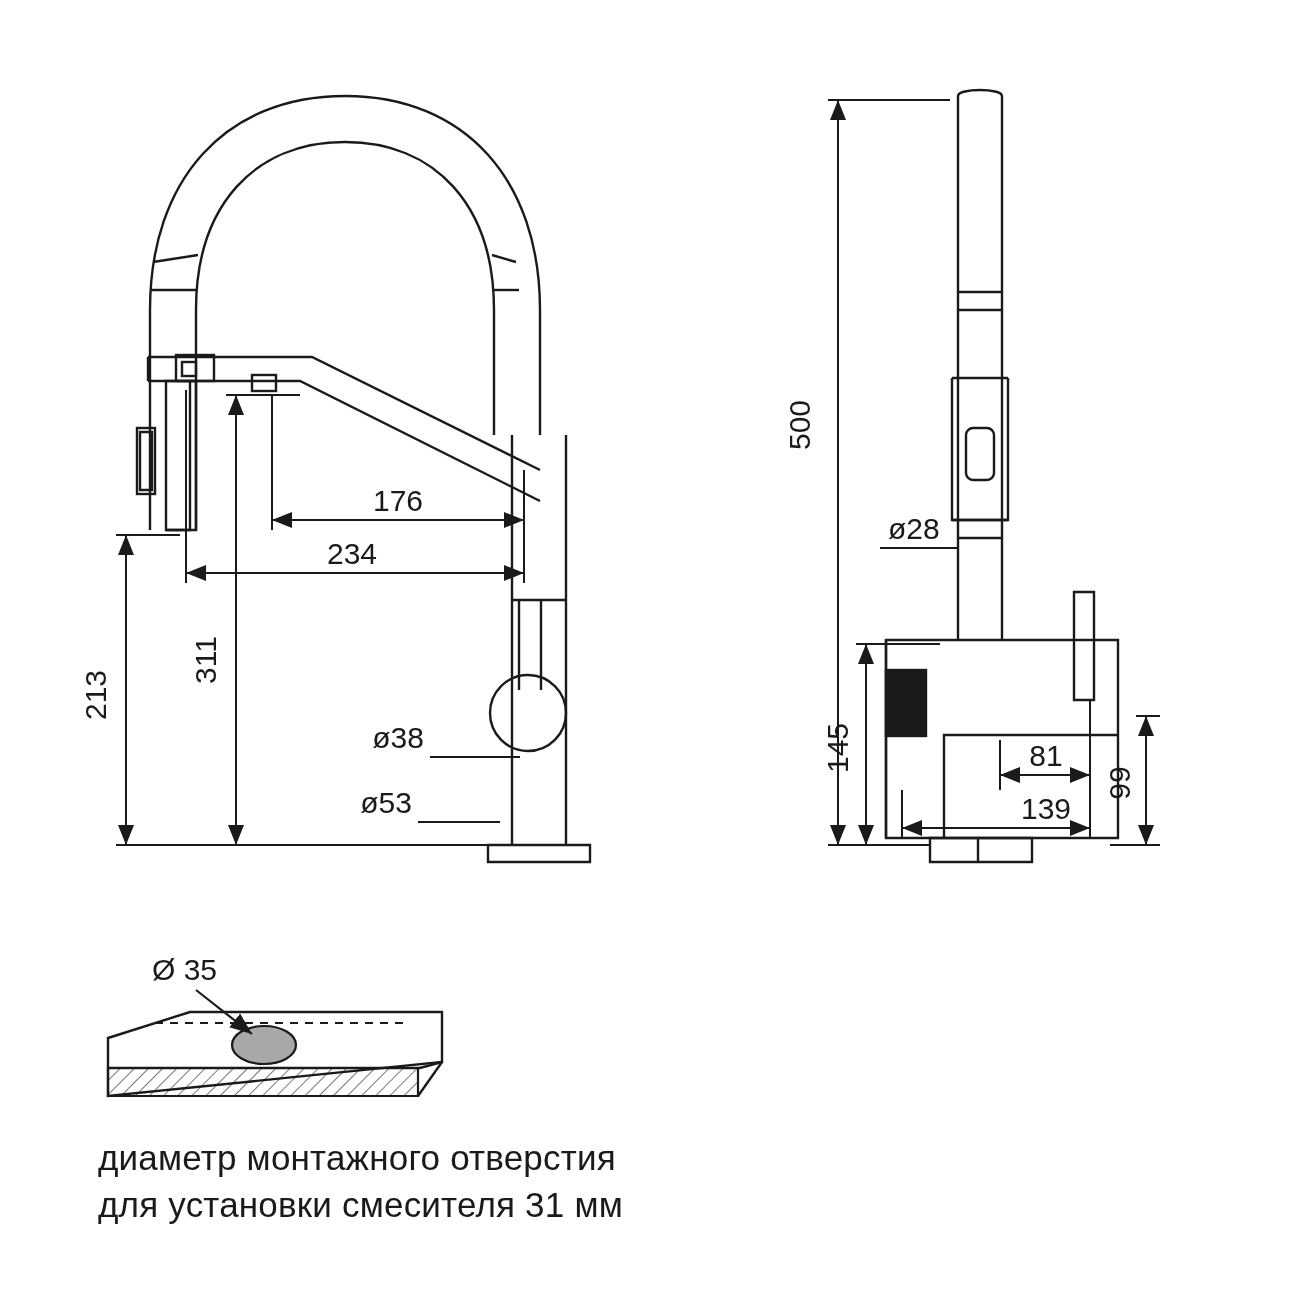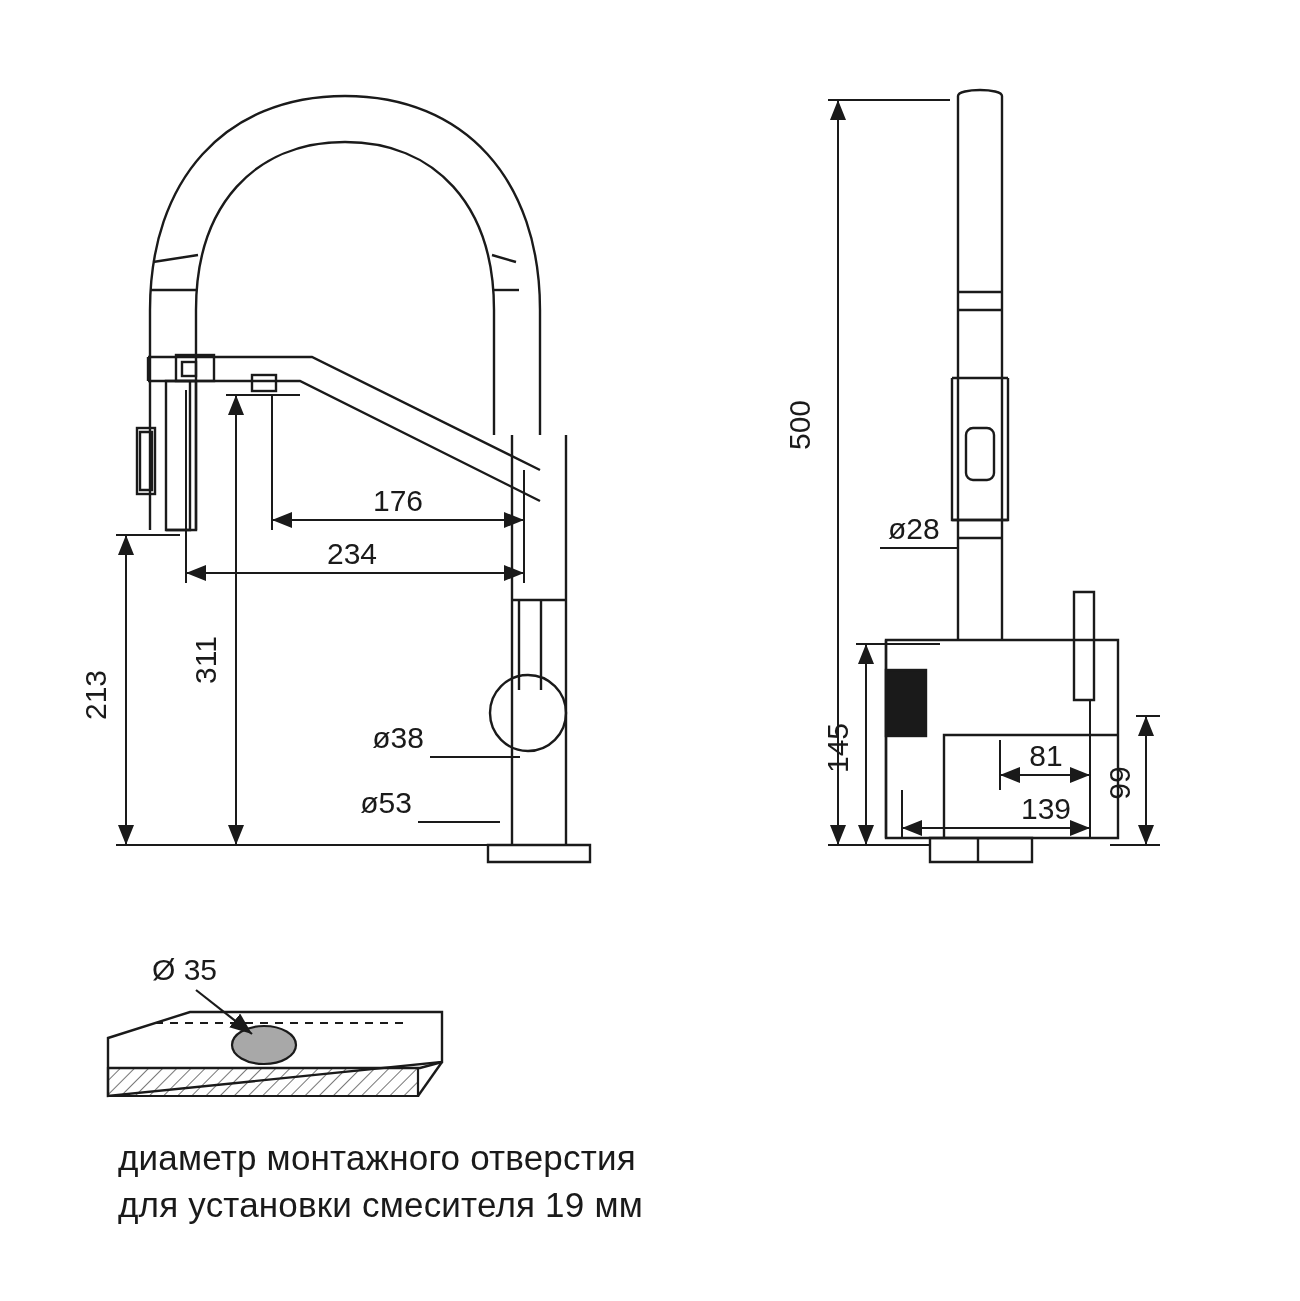--- a/index.html
+++ b/index.html
@@ -37,21 +37,20 @@
     top: 1135px;
     width: 860px;
     font-size: 35px;
     line-height: 1.33;
     color: #1a1a1a;
     letter-spacing: 0.2px;
   }
   .caption-line {
     display: block;
     white-space: pre;
-    margin-left: 20px;
   }
 </style>
 </head>
 <body>
 
 <div id="sheet">
 
   <svg class="drawing" viewBox="0 0 1300 1301">
     <defs>
       <marker id="arrEnd" markerWidth="12" markerHeight="12" refX="10" refY="4" orient="auto">
@@ -200,16 +199,16 @@
       <line x1="418" y1="1096" x2="442" y2="1062" stroke="#1a1a1a" stroke-width="2.4"></line>
       <path d="M155,1023 L405,1023" fill="none" stroke="#1a1a1a" stroke-width="2.2" stroke-dasharray="8 7"></path>
       <ellipse cx="264" cy="1045" rx="32" ry="19" fill="#a8a8a8" stroke="#1a1a1a" stroke-width="2.2"></ellipse>
       <line x1="196" y1="990" x2="252" y2="1034" stroke="#1a1a1a" stroke-width="2.2" marker-end="url(#arrEnd)"></line>
     </g>
     <text class="dim-text" x="152" y="980" font-size="34">Ø 35</text>
   </svg>
 
   <div class="caption-block">
     <span class="caption-line">диаметр монтажного отверстия</span>
-    <span class="caption-line">для установки смесителя 19 мм</span>
+    <span class="caption-line">для установки смесителя 31 мм</span>
   </div>
 
 </div>
 
 </body></html>

